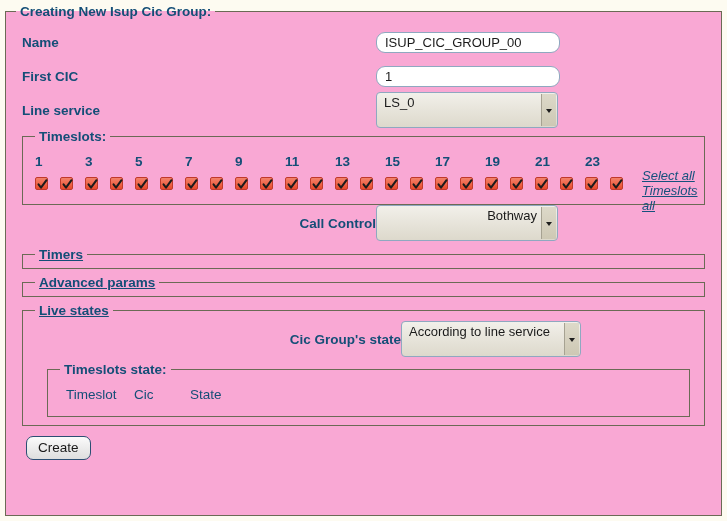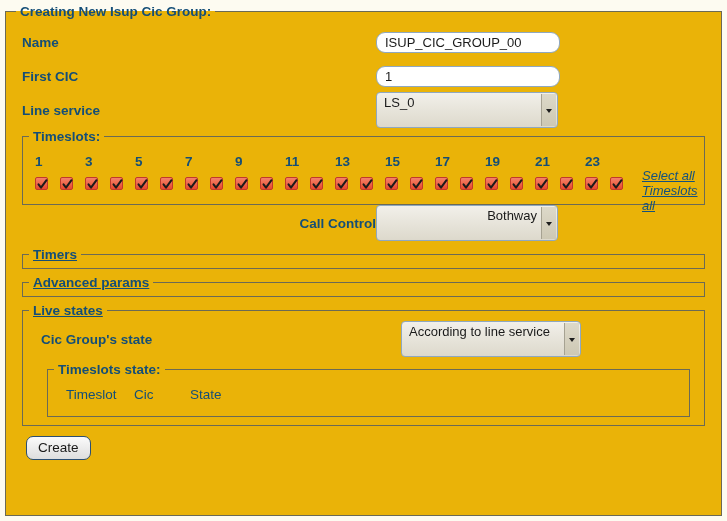--- a/index.html
+++ b/index.html
@@ -14,29 +14,29 @@
     font-size: 13px;
     color: #15517d;
     overflow: hidden;
   }
 
   
   fieldset.box {
     border: 1px solid #6b6a55;
     margin: 0;
     padding: 0;
-    background: #eab308;
+    background: #f9a8d4;
     box-sizing: border-box;
   }
   fieldset.box > legend {
     font-weight: bold;
     color: #144e77;
     font-size: 13.5px;
     padding: 0 4px;
-    margin-left: 6px;
+    margin-left: 12px;
   }
 
   
   #outer {
     position: absolute;
     left: 5px;
     top: 4px;
     width: 717px;
     height: 512px;
     box-sizing: border-box;
@@ -203,21 +203,21 @@
     cursor: pointer;
   }
 
   
   fieldset.live {
     margin: 6px 6px 0 6px;
     padding: 2px 0 8px 0;
   }
   #live-inner { padding: 0 8px; }
   .row.live-row { height: 38px; }
-  .row.live-row .lbl { width: 370px; flex: 0 0 370px; padding-left: 10px; }
+  .row.live-row .lbl { width: 370px; flex: 0 0 370px; padding-left: 10px; text-align: right; }
 
   fieldset.tsstate {
     margin: 4px 6px 0 16px;
     padding: 0 0 14px 0;
   }
   .tbl-head {
     display: flex;
     padding: 10px 0 0 18px;
     font-weight: normal;
     font-size: 13.5px;

